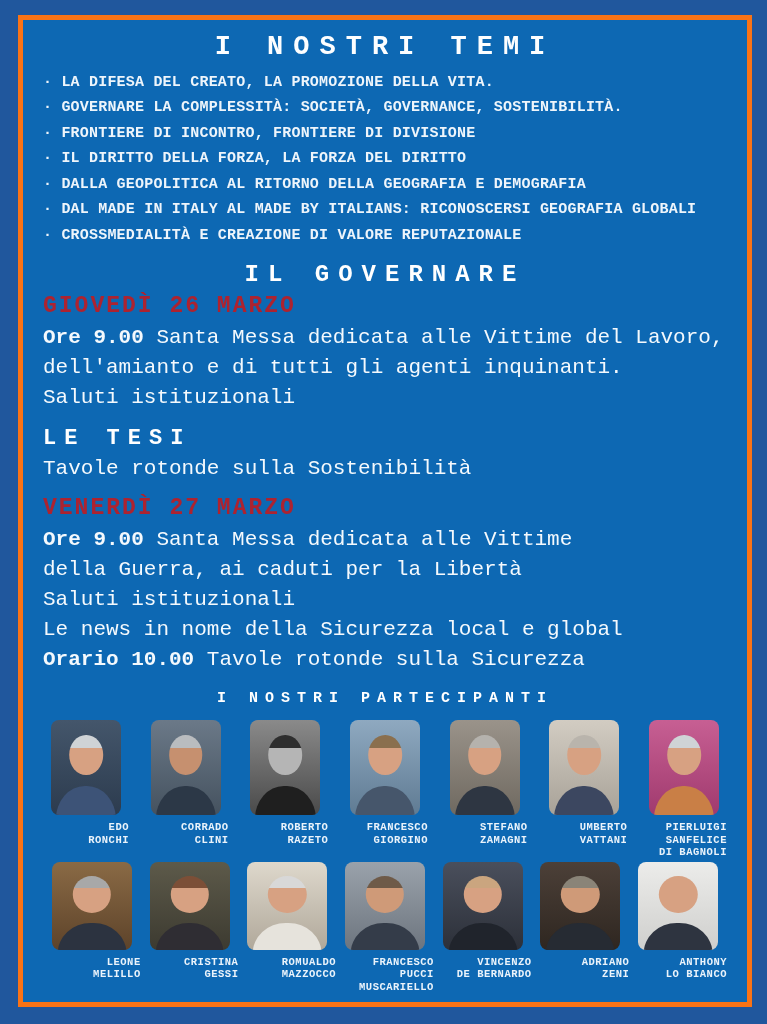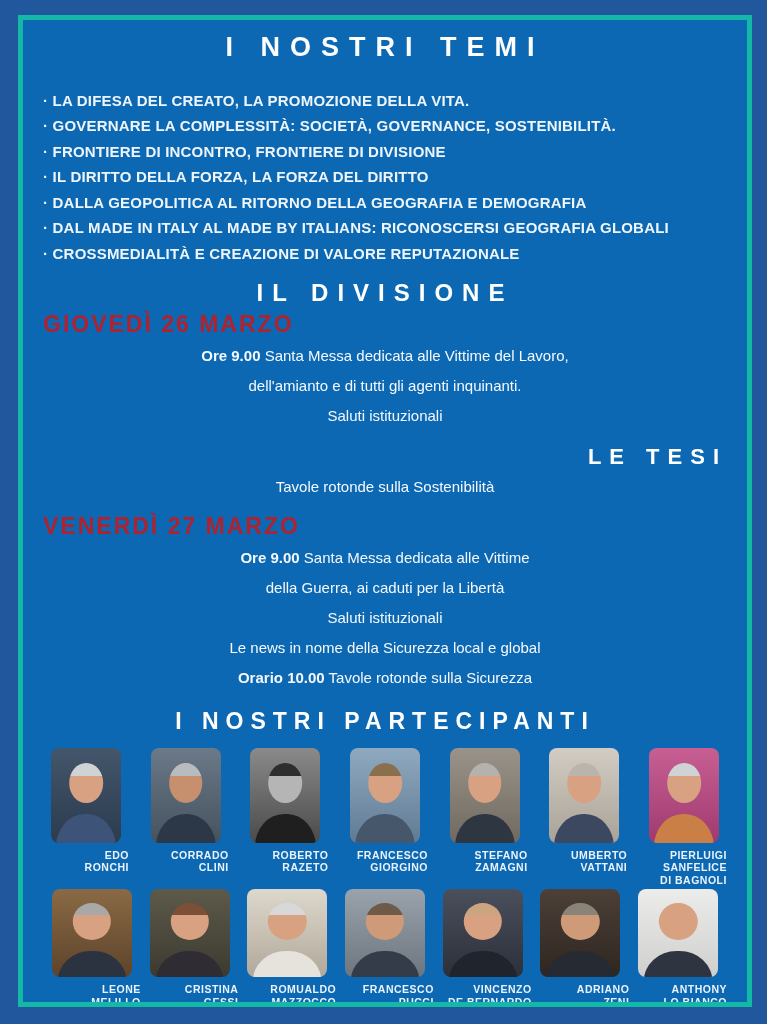--- a/index.html
+++ b/index.html
@@ -4,60 +4,61 @@
 <style>
   * { margin:0; padding:0; box-sizing:border-box; }
   html,body { width:767px; height:1024px; overflow:hidden; }
   body {
     background:#20579d;
     font-family:"Liberation Sans","DejaVu Sans",sans-serif;
     position:relative;
   }
   .frame {
     position:absolute; left:18px; top:15px; right:15px; bottom:17px;
-    border:5px solid #14b8a6;
+    border:5px solid #f97316;
     background:#0d68b3;
+    font-family:Liberation Mono, monospace;
   }
   .inner {
     width:100%; height:100%;
     padding:13px 20px 0 20px;
     color:#ffffff;
     overflow:hidden;
   }
   .big-title {
     text-align:center; font-weight:bold; font-size:27px;
     letter-spacing:10px; color:#fdfeff; line-height:1.1;
   }
-  .themes-list { margin-top:25px; }
+  .themes-list { margin-top:7px; }
   .theme-item {
     font-size:15px; font-weight:bold; letter-spacing:0.2px;
     line-height:25.5px; color:#eef5fb; white-space:nowrap;
   }
   .theme-item::before { content:"·  "; }
   .sec-title {
     text-align:center; font-weight:bold; font-size:24px;
     letter-spacing:9px; margin-top:13px; line-height:1.15;
   }
   .date-line {
     text-align:left; font-weight:bold; font-size:23px;
     letter-spacing:2px; color:#ad2330; margin-top:4px; line-height:1.15;
   }
   .pl {
-    text-align:center; font-size:15px; line-height:30px; color:#f4f9fd;
+    text-align:left; font-size:21px; line-height:30px; color:#f4f9fd;
   }
   .plines { margin-top:4px; }
   .pl b { font-weight:bold; }
   .pl b:empty { display:none; }
   .tesi-title {
-    text-align:right; font-weight:bold; font-size:22px;
+    text-align:left; font-weight:bold; font-size:22px;
     letter-spacing:8px; margin-top:13px; line-height:1.15;
   }
   .tesi-line { margin-top:2px; }
   .part-title {
-    text-align:center; font-weight:bold; font-size:23px;
+    text-align:center; font-weight:bold; font-size:15px;
     letter-spacing:7px; margin-top:15px; line-height:1.2;
   }
   .prow {
     display:flex; justify-content:space-between; margin-top:12px;
   }
   .prow.row2 { margin-top:3px; }
   .pcell { text-align:right; }
   .row1 .pcell { width:86px; }
   .row2 .pcell { width:99px; }
   .photo {
@@ -96,21 +97,21 @@
     <div class="themes-list">
       <div class="theme-item">LA DIFESA DEL CREATO, LA PROMOZIONE DELLA VITA.</div>
       <div class="theme-item">GOVERNARE LA COMPLESSITÀ: SOCIETÀ, GOVERNANCE, SOSTENIBILITÀ.</div>
       <div class="theme-item">FRONTIERE DI INCONTRO, FRONTIERE DI DIVISIONE</div>
       <div class="theme-item">IL DIRITTO DELLA FORZA, LA FORZA DEL DIRITTO</div>
       <div class="theme-item">DALLA GEOPOLITICA AL RITORNO DELLA GEOGRAFIA E DEMOGRAFIA</div>
       <div class="theme-item">DAL MADE IN ITALY AL MADE BY ITALIANS: RICONOSCERSI GEOGRAFIA GLOBALI</div>
       <div class="theme-item">CROSSMEDIALITÀ E CREAZIONE DI VALORE REPUTAZIONALE</div>
     </div>
 
-    <div class="sec-title">IL DIVISIONE</div>
+    <div class="sec-title">IL GOVERNARE</div>
 
     <div class="date-line">GIOVEDÌ 26 MARZO</div>
     <div class="plines">
       <div class="pl"><b>Ore 9.00</b> <span>Santa Messa dedicata alle Vittime del Lavoro,</span></div>
       <div class="pl"> <span>dell'amianto e di tutti gli agenti inquinanti.</span></div>
       <div class="pl"> <span>Saluti istituzionali</span></div>
     </div>
 
     <div class="tesi-title">LE TESI</div>
     <div class="pl tesi-line">Tavole rotonde sulla Sostenibilità</div>

